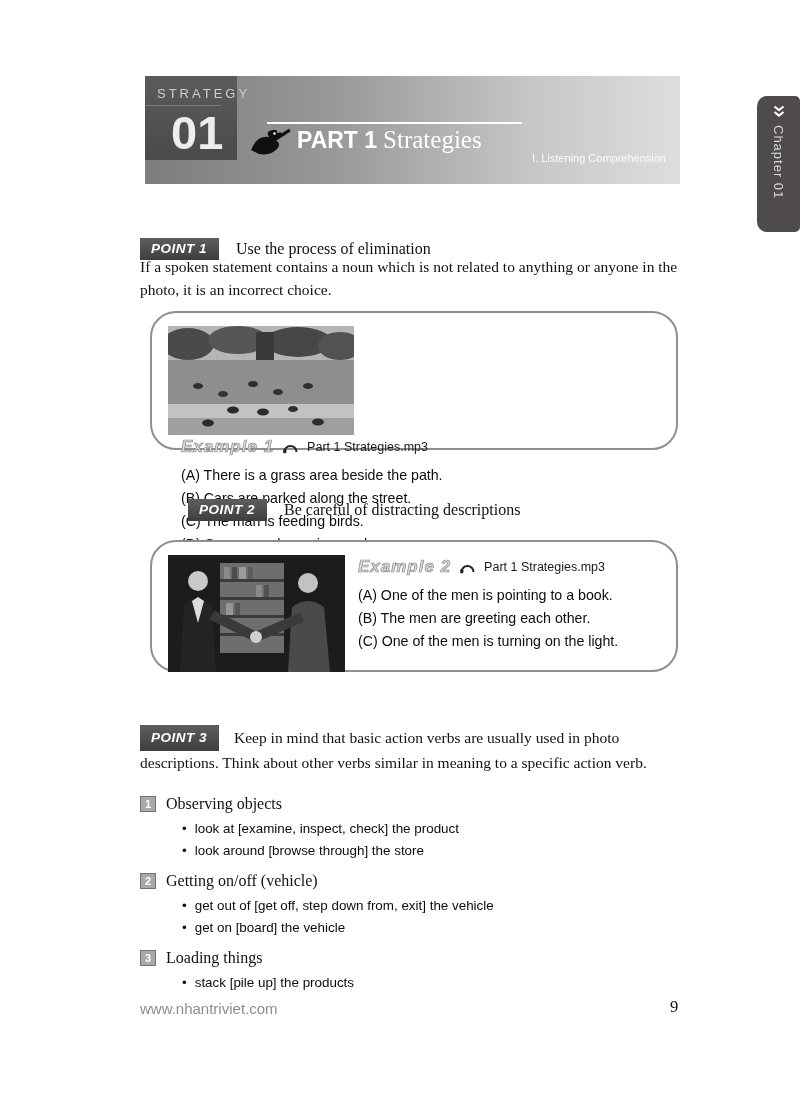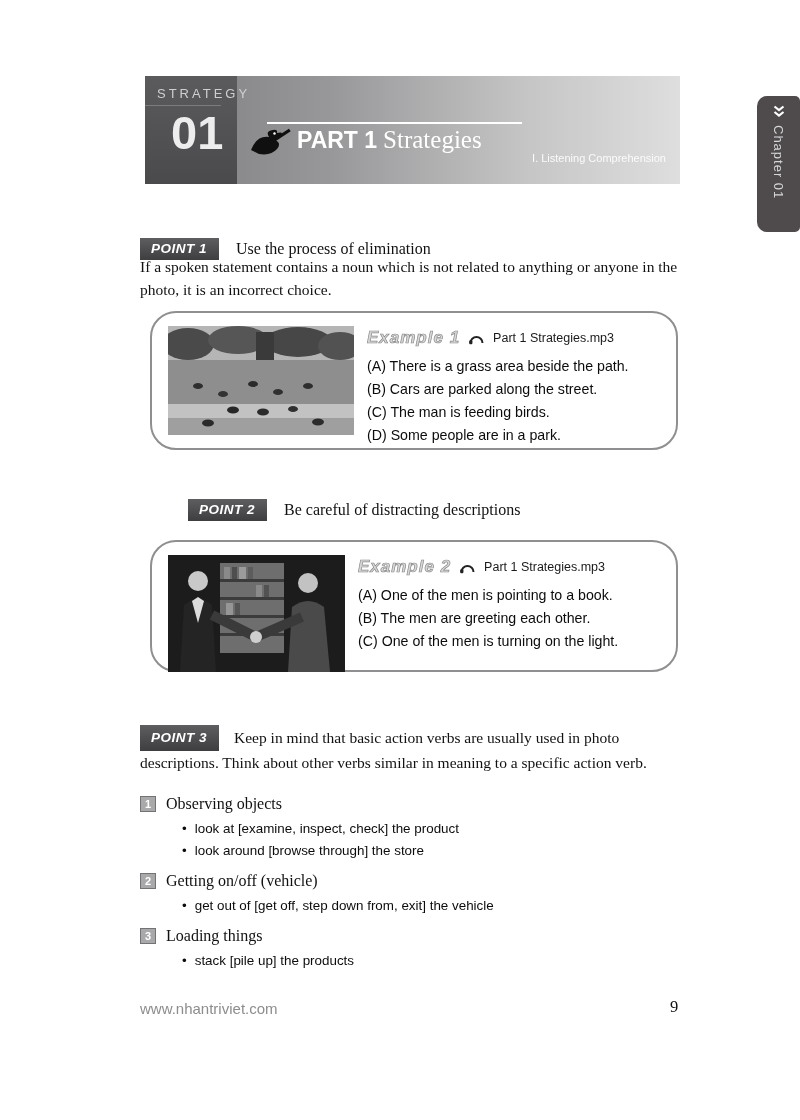--- a/index.html
+++ b/index.html
@@ -7,21 +7,21 @@
     position:relative; width:800px; height:1120px; background:#ffffff;
     overflow:hidden; font-family:"Liberation Serif", serif; color:#111;
   }
 
   
   .banner {
     position:absolute; left:145px; top:76px; width:535px; height:108px;
     background:linear-gradient(90deg,#7d7d80 0%,#98989a 35%,#c6c6c7 72%,#dedede 100%);
   }
   .strategy-box {
-    position:absolute; left:0; top:0; width:92px; height:108px;
+    position:absolute; left:0; top:0; width:92px; height:84px;
     background:linear-gradient(180deg,#5b5b5e 0%,#4a4a4d 100%);
   }
   .strategy-label {
     font-family:"Liberation Sans",sans-serif; font-size:13px; letter-spacing:3px;
     color:#cfcfd1; padding:10px 0 4px 12px; border-bottom:1px solid #7c7c7f; width:64px;
   }
   .strategy-number {
     font-family:"Liberation Sans",sans-serif; font-size:47px; font-weight:bold;
     color:#ededee; padding-left:26px; line-height:1.05; margin-top:2px;
   }
@@ -59,21 +59,21 @@
     position:absolute; left:140px; top:256px; width:544px; margin:0;
     font-size:15.5px; line-height:1.46;
   }
 
   
   .example-box {
     position:absolute; left:150px; width:528px; box-sizing:border-box;
     border:2px solid #8f8f92; border-radius:26px; padding:13px 16px;
     display:flex; background:#fff;
   }
-  .box1 { top:311px; height:139px; }
+  .box1 { top:311px; height:139px;flex-direction:column; }
   .box2 { top:540px; height:132px; }
   .photo { flex:none; display:block; }
   .ex-right { margin-left:13px; flex:1; font-family:"Liberation Sans",sans-serif; min-width:0; }
   .ex-header { display:flex; align-items:center; gap:8px; margin-top:2px; }
   .ex-label {
     font-family:"Liberation Sans",sans-serif; font-weight:bold; font-style:italic;
     font-size:17px; letter-spacing:1px; color:#d8d8d8; -webkit-text-stroke:0.7px #8a8a8a;
     white-space:nowrap;
   }
   .audio-file { font-size:12.5px; color:#1a1a1a; white-space:nowrap; }
@@ -251,20 +251,21 @@
       </div>
     </div>
 
     <div class="group">
       <div class="group-title-row">
         <span class="num-badge">2</span>
         <span class="group-title">Getting on/off (vehicle)</span>
       </div>
       <div class="bullets">
         <div class="bullet">get out of [get off, step down from, exit] the vehicle</div>
+        <div class="bullet">get on [board] the vehicle</div>
       </div>
     </div>
 
     <div class="group">
       <div class="group-title-row">
         <span class="num-badge">3</span>
         <span class="group-title">Loading things</span>
       </div>
       <div class="bullets">
         <div class="bullet">stack [pile up] the products</div>

